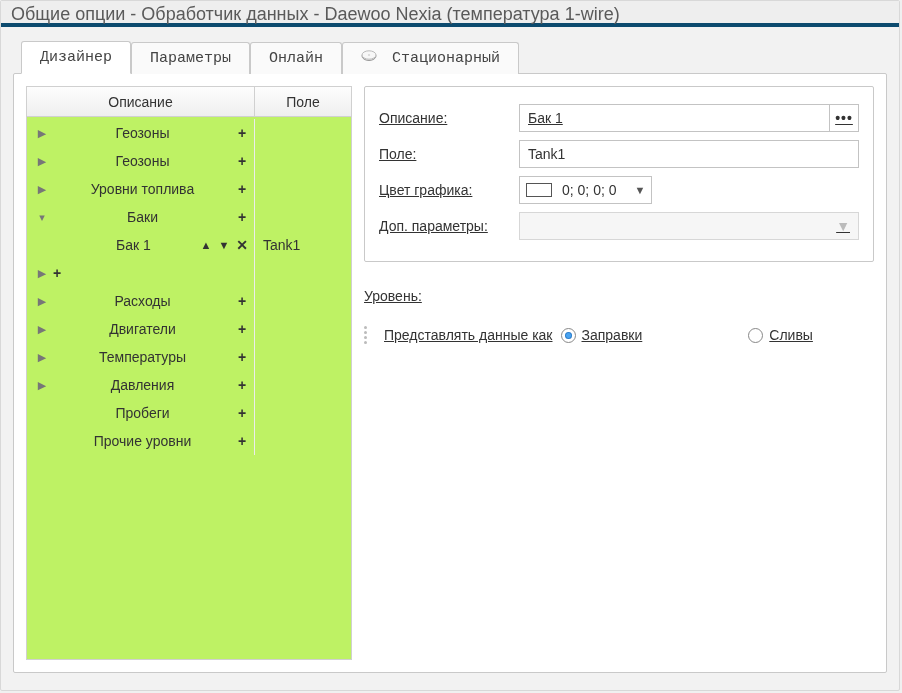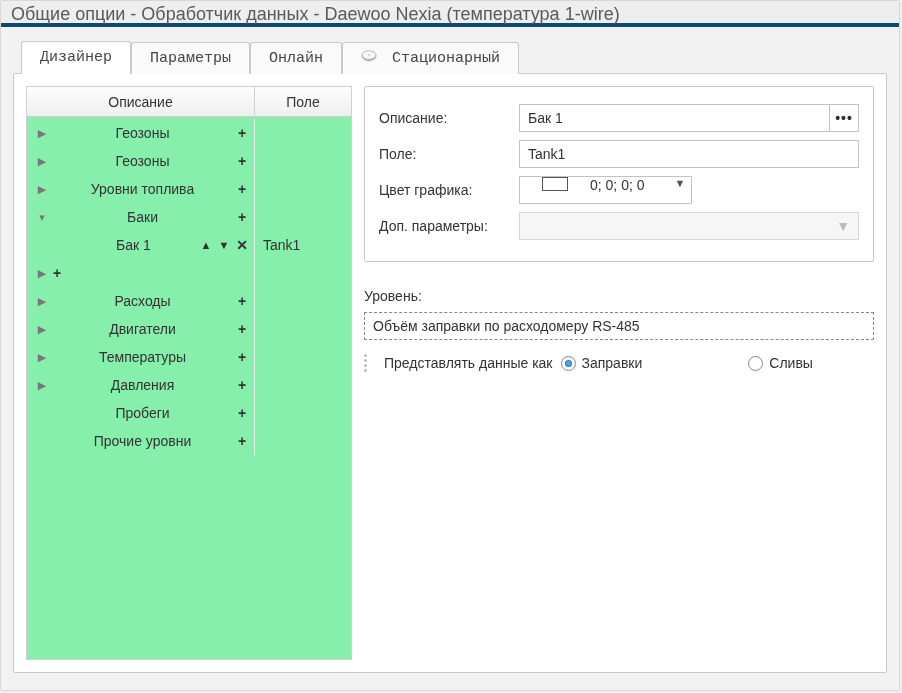--- a/index.html
+++ b/index.html
@@ -75,21 +75,21 @@
     padding: 12px;
     z-index: 1;
   }
   .columns {
     display: flex;
     height: 100%;
   }
   .left-col {
     width: 326px;
     border: 1px solid #d0d0d0;
-    background: #86efac;
+    background: #bef264;
     display: flex;
     flex-direction: column;
   }
   .tree-header {
     display: flex;
     background: linear-gradient(#fdfdfd, #efefef);
     border-bottom: 1px solid #d0d0d0;
     height: 30px;
   }
   .th {
@@ -157,20 +157,21 @@
     font-size:14px;
     cursor:pointer;
     line-height:16px;
   }
   .minibtn { font-size:11px; }
   .right-col {
     flex:1;
     padding-left: 12px;
     display:flex;
     flex-direction:column;
+    text-decoration:underline;
   }
   .props-group {
     border: 1px solid #c9c9c9;
     border-radius:2px;
     padding: 10px 14px 14px 14px;
     background:#fff;
   }
   .prop-row {
     display:flex;
     align-items:center;
@@ -199,26 +200,26 @@
     width:30px;
     border:1px solid #c3c3c3;
     background:#fff;
     display:flex;align-items:center;justify-content:center;
     cursor:pointer;
     font-weight:bold;
     letter-spacing:1px;
   }
   .color-combo {
     display:inline-flex;
+    align-items:center;
     border:1px solid #c3c3c3;
     height:28px;
-    padding:0 6px 0 22px;
+    padding:0 6px 0 6px;
     background:#fff;
     cursor:pointer;
-    gap:12px;
   }
   .swatch {
     width:26px; height:14px; border:1px solid #555; margin-right:10px; background:#fff;
   }
   .combo-text { margin-right:18px; }
   .combo-arrow { font-size:11px; color:#555;}
   .select-disabled {
     flex:1;
     height:28px;
     border:1px solid #d7d7d7;
@@ -468,23 +469,20 @@
             </div>
             <div class="prop-row">
               <div class="prop-label">Доп. параметры:</div>
               <div class="select-disabled">
                 <span>▼</span>
               </div>
             </div>
           </div>
 
           <div class="section-label">Уровень:</div>
-          <div class="dashed-box">
-            <span>Объём заправки по расходомеру RS-485</span>
-          </div>
 
           <div class="radio-row">
             <div class="grip">
                 <span></span>
                 <span></span>
                 <span></span>
                 <span></span>
               </div>
             <span>Представлять данные как</span>
             <label class="radio checked">

